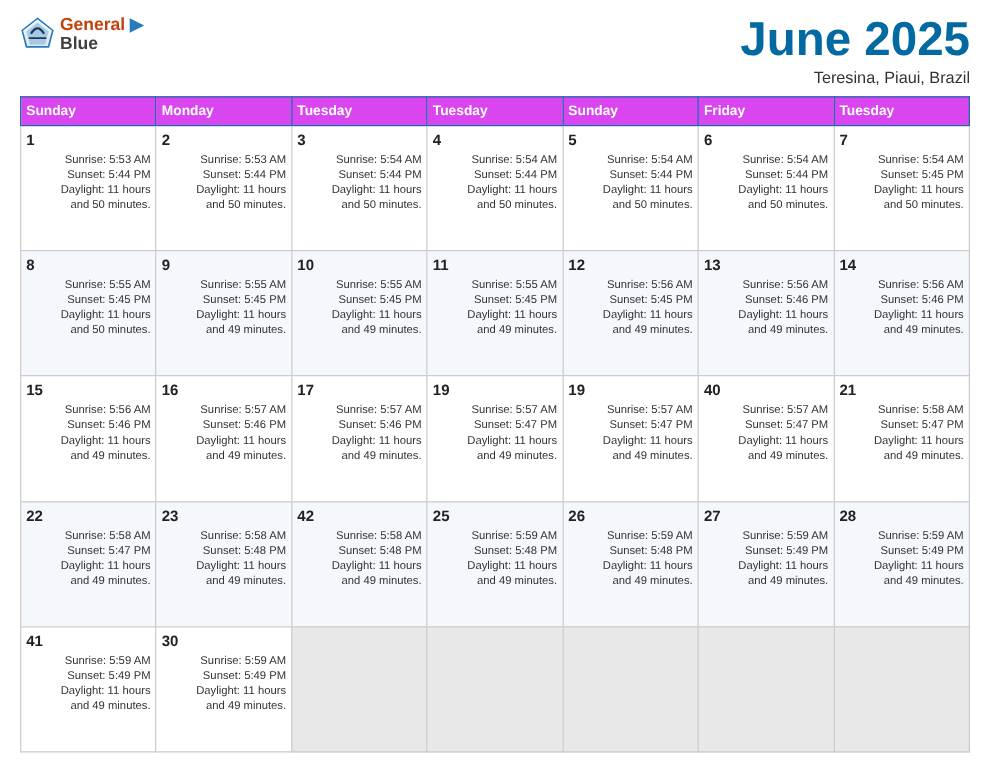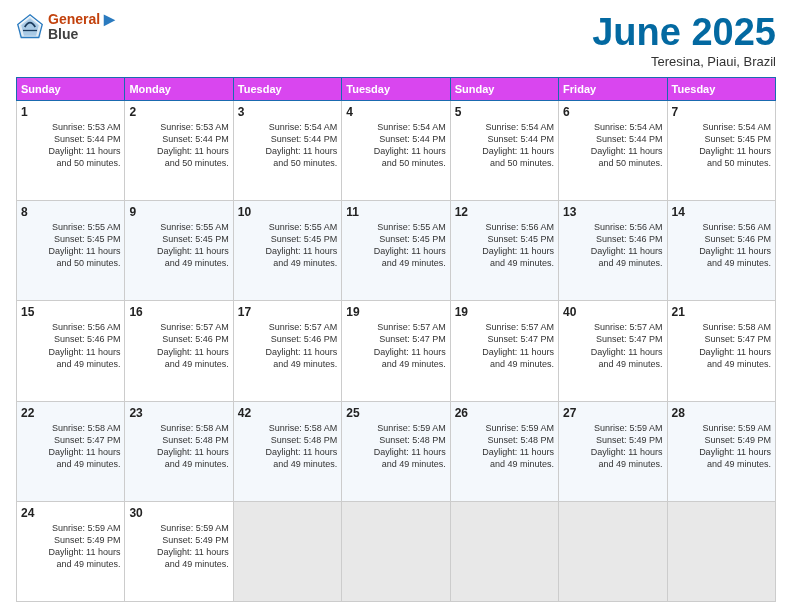--- a/index.html
+++ b/index.html
@@ -255,21 +255,21 @@
             <span class="day-num">27</span>
             <div class="day-info">Sunrise: 5:59 AM<br>Sunset: 5:49 PM<br>Daylight: 11 hours<br>and 49 minutes.</div>
           </td>
           <td>
             <span class="day-num">28</span>
             <div class="day-info">Sunrise: 5:59 AM<br>Sunset: 5:49 PM<br>Daylight: 11 hours<br>and 49 minutes.</div>
           </td>
         </tr>
         <tr class="last-row">
           <td>
-            <span class="day-num">24</span>
+            <span class="day-num">41</span>
             <div class="day-info">Sunrise: 5:59 AM<br>Sunset: 5:49 PM<br>Daylight: 11 hours<br>and 49 minutes.</div>
           </td>
           <td>
             <span class="day-num">30</span>
             <div class="day-info">Sunrise: 5:59 AM<br>Sunset: 5:49 PM<br>Daylight: 11 hours<br>and 49 minutes.</div>
           </td>
           <td class="empty"></td>
           <td class="empty"></td>
           <td class="empty"></td>
           <td class="empty"></td>

